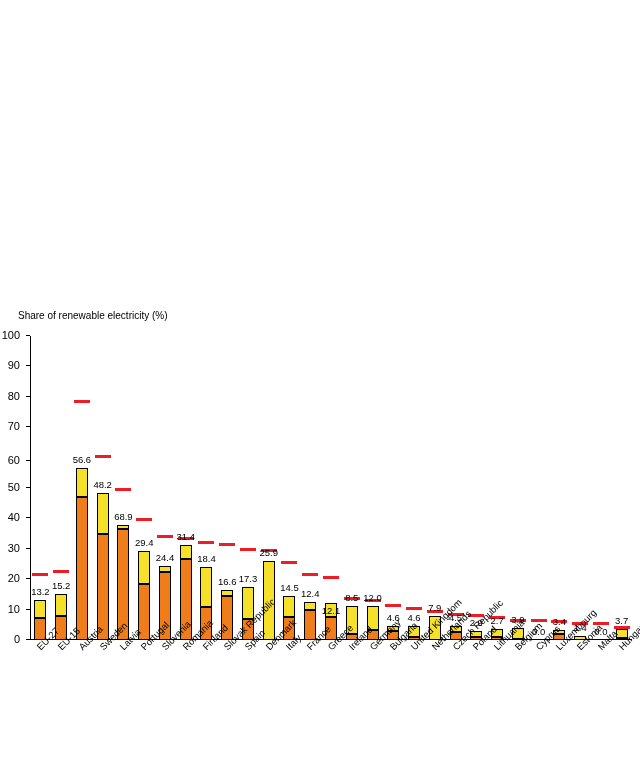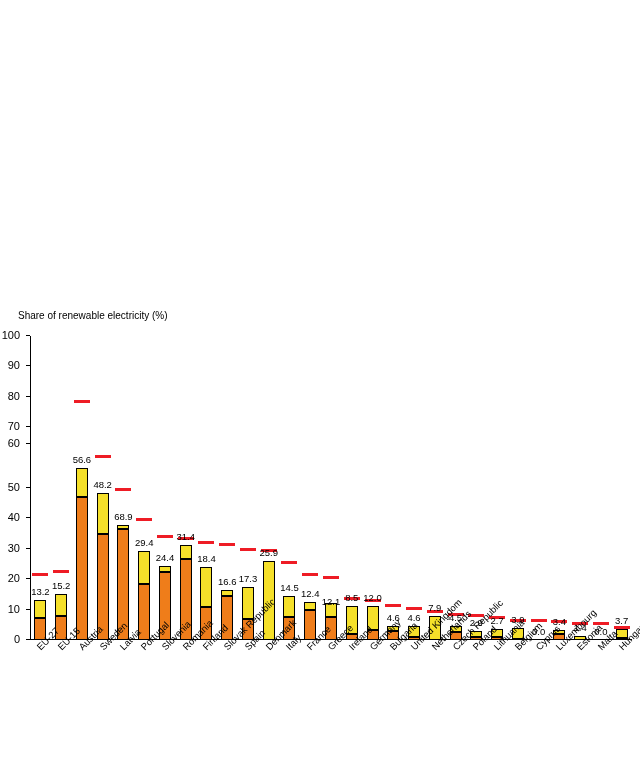--- a/index.html
+++ b/index.html
@@ -178,21 +178,21 @@
             <div class="tick-label">30</div>
           </div>
           <div class="tick-wrap" style="bottom: 121.6px; text-align: center;">
             <div class="tick-mark"></div>
             <div class="tick-label">40</div>
           </div>
           <div class="tick-wrap" style="bottom: 152px;">
             <div class="tick-mark"></div>
             <div class="tick-label">50</div>
           </div>
-          <div class="tick-wrap" style="bottom: 196px; text-decoration: underline;">
+          <div class="tick-wrap" style="bottom: 179px; text-decoration: underline;">
             <div class="tick-mark"></div>
             <div class="tick-label">60</div>
           </div>
           <div class="tick-wrap" style="bottom: 212.8px;">
             <div class="tick-mark"></div>
             <div class="tick-label">70</div>
           </div>
           <div class="tick-wrap" style="bottom: 243.2px;">
             <div class="tick-mark"></div>
             <div class="tick-label">80</div>
@@ -356,21 +356,21 @@
           <div class="value-label" style="left: 79.4138px; width: 28px; bottom: 117.608px;">68.9</div>
           <div class="value-label" style="left: 100.172px; width: 28px; bottom: 92.376px;">29.4</div>
           <div class="value-label" style="left: 120.931px; width: 28px; bottom: 77.176px;">24.4</div>
           <div class="value-label" style="left: 141.69px; width: 28px; bottom: 98.456px;">31.4</div>
           <div class="value-label" style="left: 162.448px; width: 28px; bottom: 75.96px;">18.4</div>
           <div class="value-label" style="left: 183.207px; width: 28px; bottom: 53.464px;">16.6</div>
           <div class="value-label" style="left: 203.966px; width: 28px; bottom: 55.592px;">17.3</div>
           <div class="value-label" style="left: 224.724px; width: 28px; bottom: 81.736px;">25.9</div>
           <div class="value-label" style="left: 245.483px; width: 28px; bottom: 47.08px;">14.5</div>
           <div class="value-label" style="left: 266.241px; width: 28px; bottom: 40.696px;">12.4</div>
-          <div class="value-label" style="left: 287px; width: 28px; bottom: 33px;">12.1</div>
+          <div class="value-label" style="left: 287px; width: 28px; bottom: 24px;">12.1</div>
           <div class="value-label" style="left: 307.759px; width: 28px; bottom: 37.048px;">8.5</div>
           <div class="value-label" style="left: 328.517px; width: 28px; bottom: 37.048px;">12.0</div>
           <div class="value-label" style="left: 349.276px; width: 28px; bottom: 16.984px;">4.6</div>
           <div class="value-label" style="left: 370.034px; width: 28px; bottom: 16.984px;">4.6</div>
           <div class="value-label" style="left: 390.793px; width: 28px; bottom: 27.016px;">7.9</div>
           <div class="value-label" style="left: 411.552px; width: 28px; bottom: 16.68px;">4.5</div>
           <div class="value-label" style="left: 432.31px; width: 28px; bottom: 11.816px;">2.9</div>
           <div class="value-label" style="left: 453.069px; width: 28px; bottom: 13.944px;">2.7</div>
           <div class="value-label" style="left: 473.828px; width: 28px; bottom: 14.856px;">3.9</div>
           <div class="value-label" style="left: 494.586px; width: 28px; bottom: 3px;">0.0</div>

